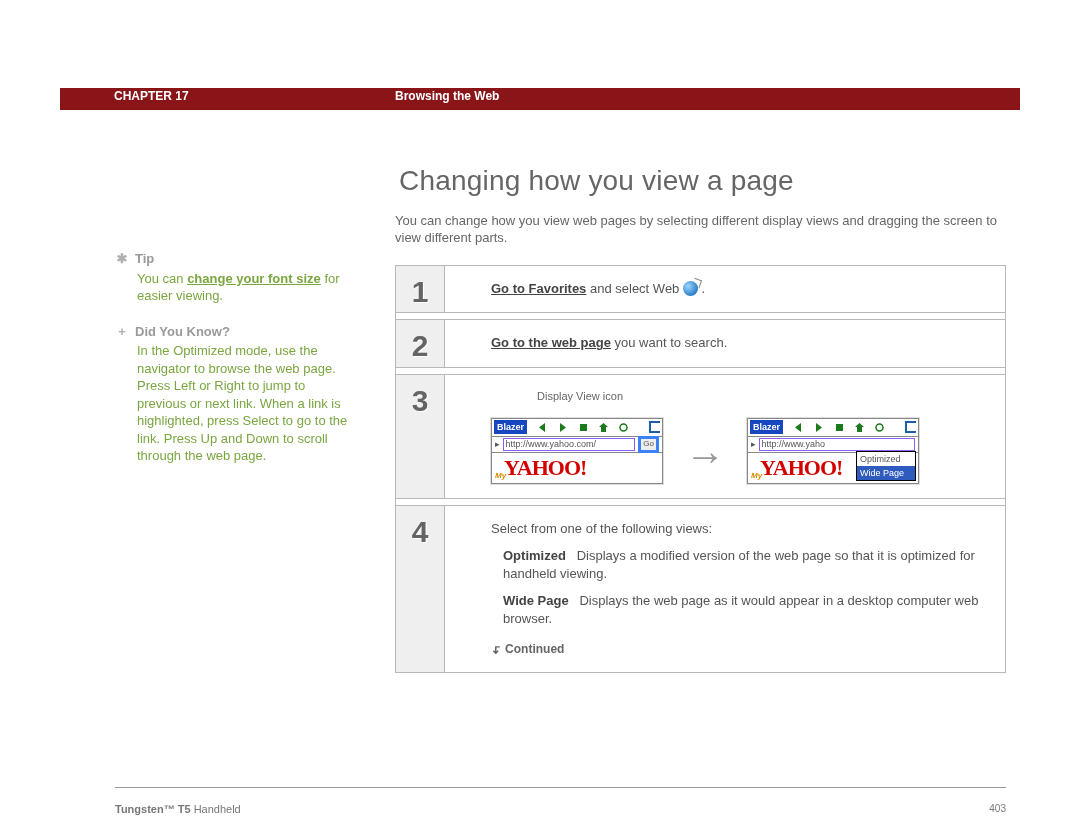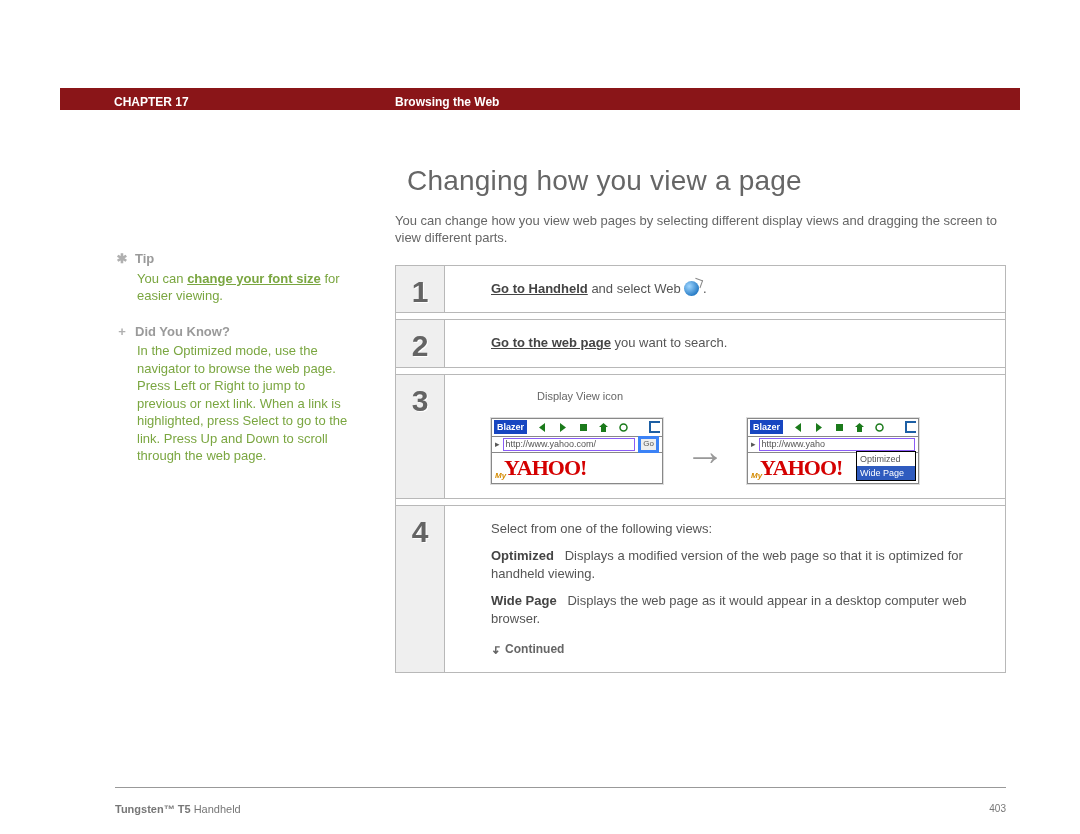--- a/index.html
+++ b/index.html
@@ -1,20 +1,20 @@
 <!DOCTYPE html>
 <html><head>
 <meta charset="utf-8">
 <style>
   html,body{margin:0;padding:0;background:#fff;font-family:"Helvetica Neue",Arial,sans-serif;color:#555;font-size:13px;line-height:1.35}
   .page{width:1080px;height:834px;position:relative;box-sizing:border-box}
-  .redbar{position:absolute;left:60px;right:60px;top:88px;height:22px;background:#8a1518;color:#fff;font-size:12px;font-weight:bold;display:flex;align-items:flex-end;box-sizing:border-box;padding-left:54px}
+  .redbar{position:absolute;left:60px;right:60px;top:88px;height:22px;background:#8a1518;color:#fff;font-size:12px;font-weight:bold;display:flex;align-items:flex-start;box-sizing:border-box;padding-left:54px}
   .redbar .sect{position:absolute;left:335px}
   .content{position:absolute;left:395px;right:74px;top:162px}
-  h1{margin:0 0 12px 12px;font-size:28px;font-weight:400;color:#666;letter-spacing:.2px}
+  h1{margin:0 0 12px 4px;font-size:28px;font-weight:400;color:#666;letter-spacing:.2px}
   .intro{color:#666;font-size:13px;margin-bottom:18px}
   .sidebar{position:absolute;left:115px;top:250px;width:235px;color:#7aa640;font-size:13px}
   .sb-head{color:#9a9a9a;font-weight:bold;font-size:13px;margin-bottom:2px}
   .sb-ic{display:inline-block;width:14px;text-align:center;color:#b0b0b0;font-weight:bold;margin-left:-22px;margin-right:6px}
   .sb-block{margin-left:22px;margin-bottom:18px}
   .sb-link{font-weight:bold;text-decoration:underline;color:#7aa640}
   .steps{border-left:1px solid #b8b8b8;border-right:1px solid #b8b8b8}
   .step{display:flex;border-top:1px solid #b8b8b8;border-bottom:1px solid #b8b8b8;margin-bottom:6px;background:#fff}
   .step:last-child{margin-bottom:0}
   .num{width:48px;background:#efefef;border-right:1px solid #b8b8b8;font-size:30px;font-weight:bold;color:#646464;display:flex;align-items:flex-start;justify-content:center;padding-top:6px;font-family:Arial,sans-serif;text-shadow:1px 1px 0 #fff}
@@ -39,21 +39,21 @@
   .yahoo .ex{color:#d40000}
   .my{position:absolute;left:3px;bottom:1px;font-size:8px;color:#d48a00;font-weight:bold;font-style:italic}
   .menu{position:absolute;right:2px;top:-2px;border:1px solid #000;background:#fff;font-size:9px;width:58px}
   .menu div{padding:1px 3px}
   .menu .sel{background:#2f5bbf;color:#fff}
   .arrow{font-size:40px;color:#999;font-weight:bold}
   .cont{margin-top:14px;font-weight:bold;color:#666;font-size:12px}
   .cont-ic{display:inline-block;transform:rotate(90deg) scaleX(-1);margin-right:4px;font-weight:bold}
   .footer{position:absolute;left:115px;right:74px;top:787px;border-top:1px solid #999;padding-top:14px;font-size:11px;color:#777;display:flex;justify-content:space-between}
   .footer .pn{font-size:10px}
-  .para{margin:10px 0 0 0}
+  .para{margin:10px 0 0 12px}
   svg.tb{width:11px;height:11px}
 </style>
 </head>
 <body>
 
 <div class="page">
 
   <div class="redbar">
     <span>CHAPTER 17</span>
     <span class="sect">Browsing the Web</span>
@@ -74,21 +74,21 @@
 
   <div class="content">
     <h1>Changing how you view a page</h1>
     <div class="intro">You can change how you view web pages by selecting different display views and dragging the screen to view different parts.</div>
 
     <div class="steps">
 
       <div class="step">
         <div class="num">1</div>
         <div class="body">
-          <a class="bold ul">Go to Handheld</a><span> and select Web </span><span class="globe"></span><span> .</span>
+          <a class="bold ul">Go to Favorites</a><span> and select Web </span><span class="globe"></span><span> .</span>
         </div>
       </div>
 
       <div class="step">
         <div class="num">2</div>
         <div class="body">
           <a class="bold ul">Go to the web page</a><span> you want to search.</span>
         </div>
       </div>
 

